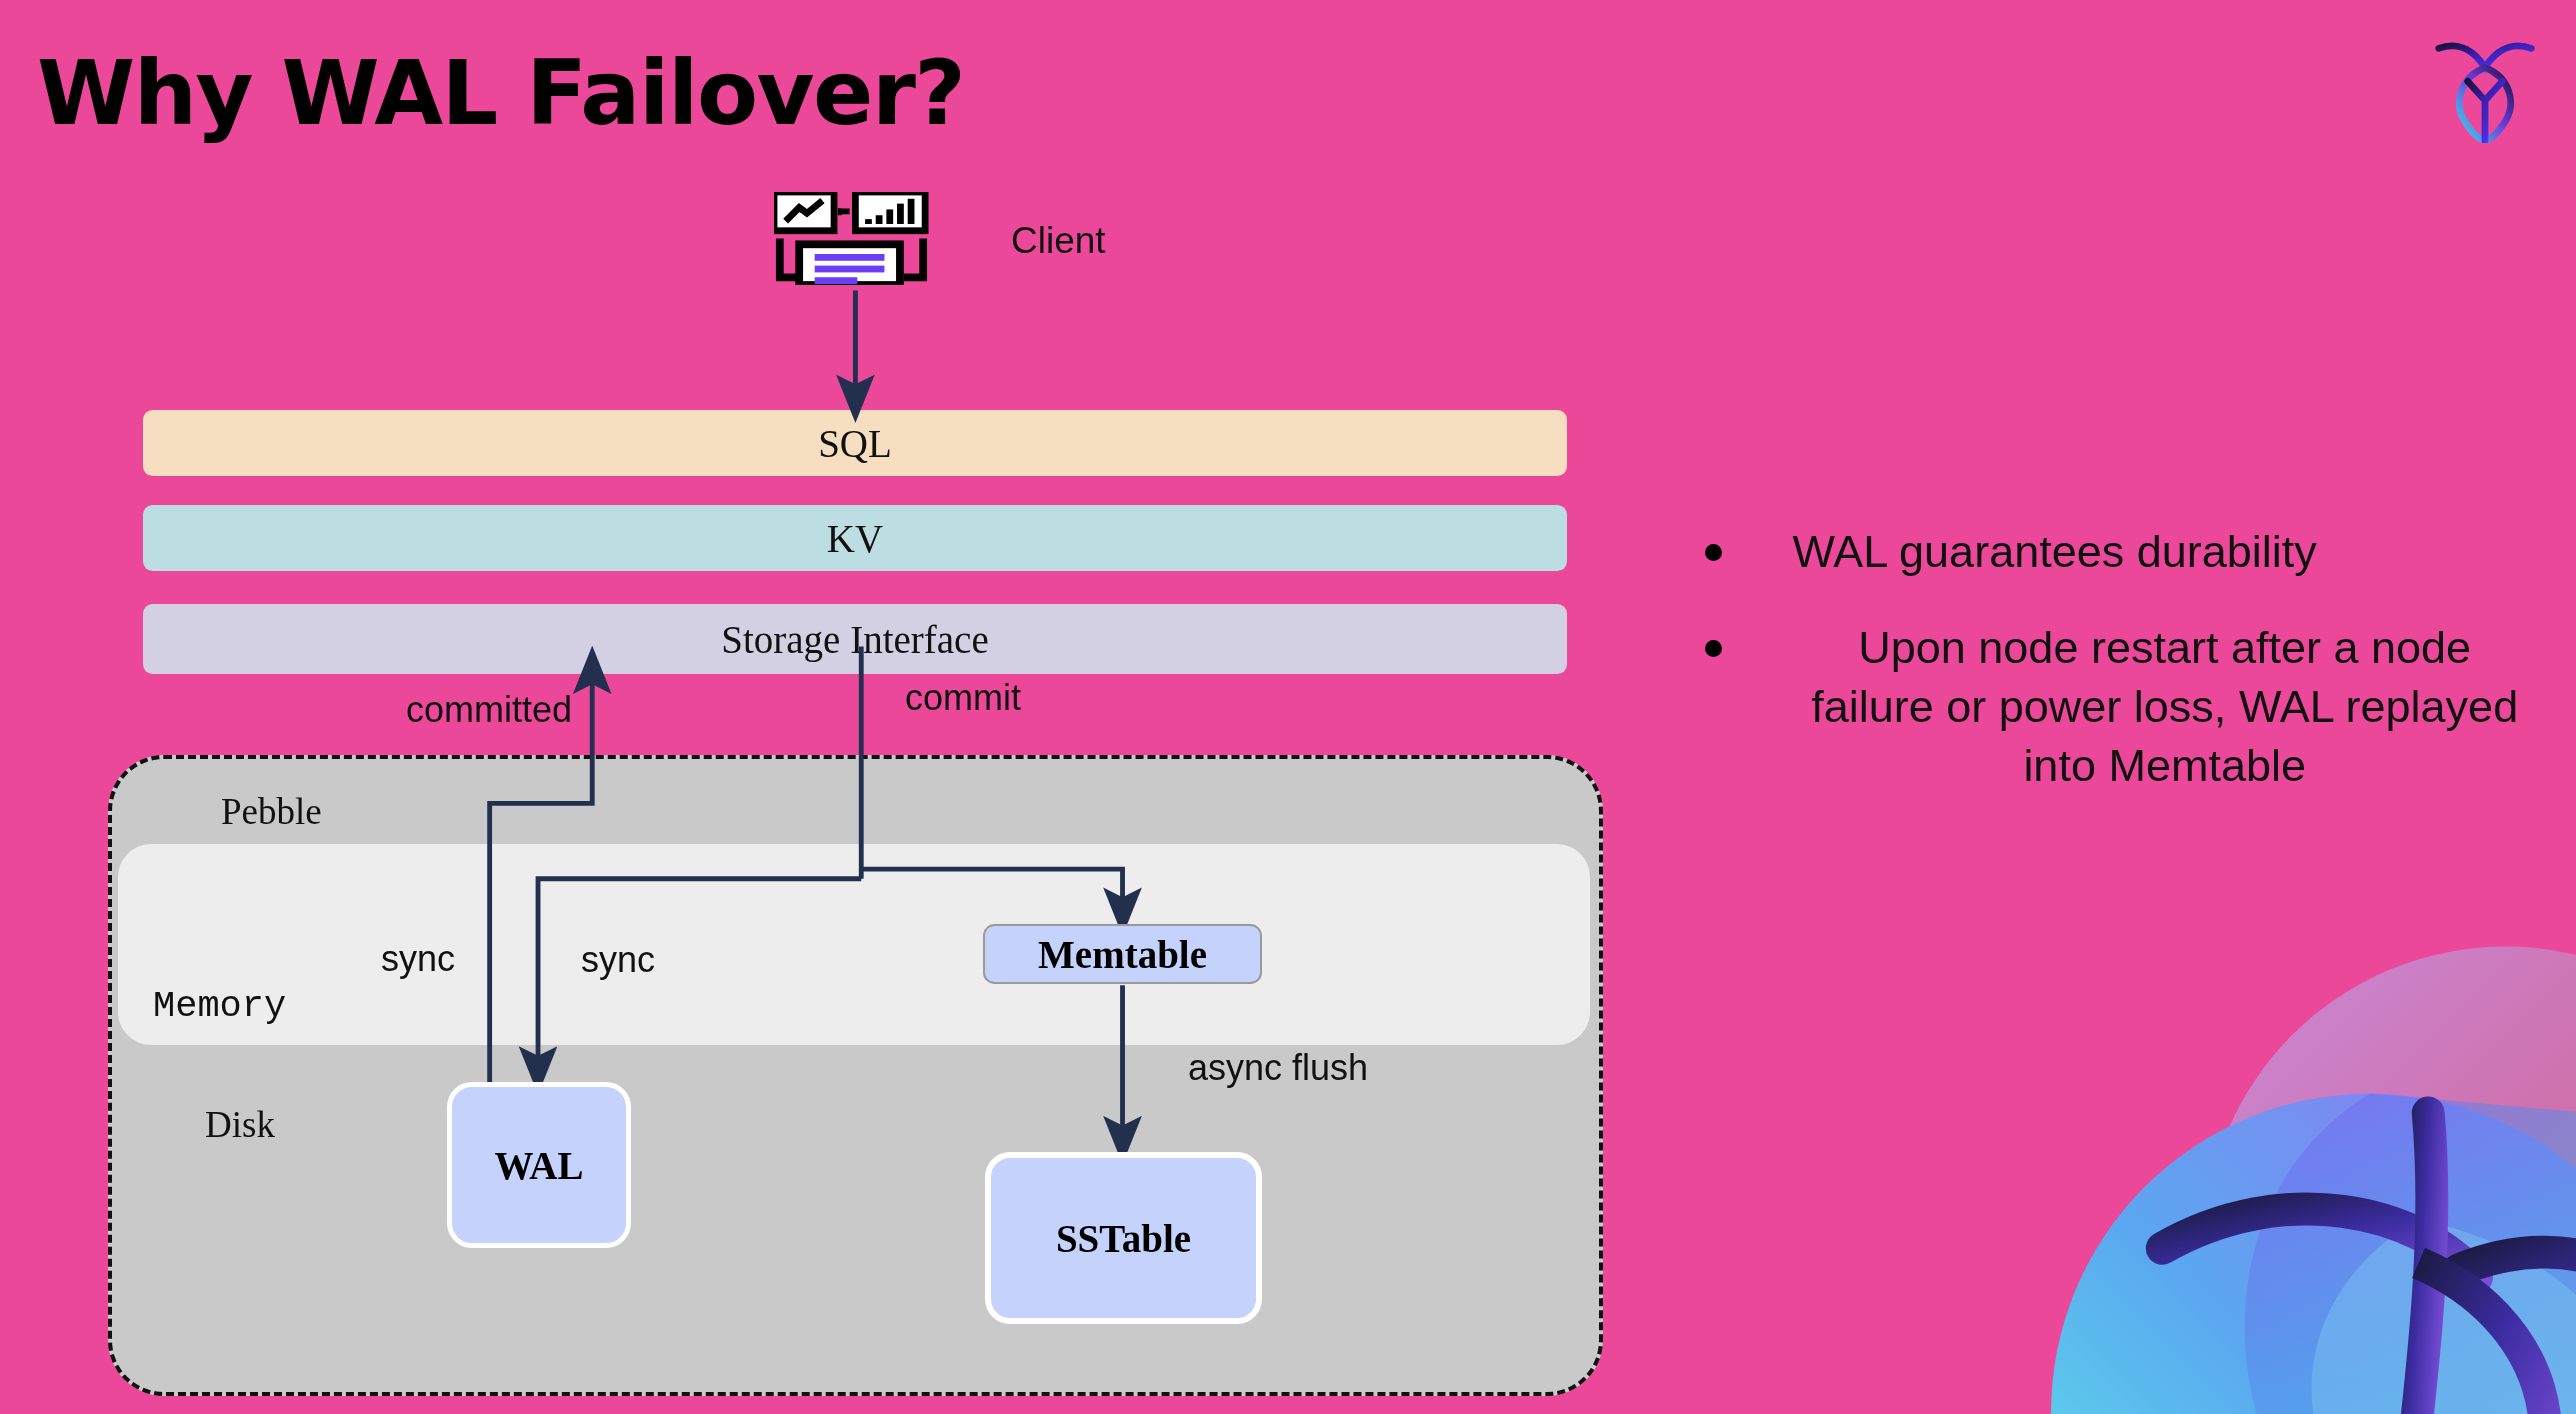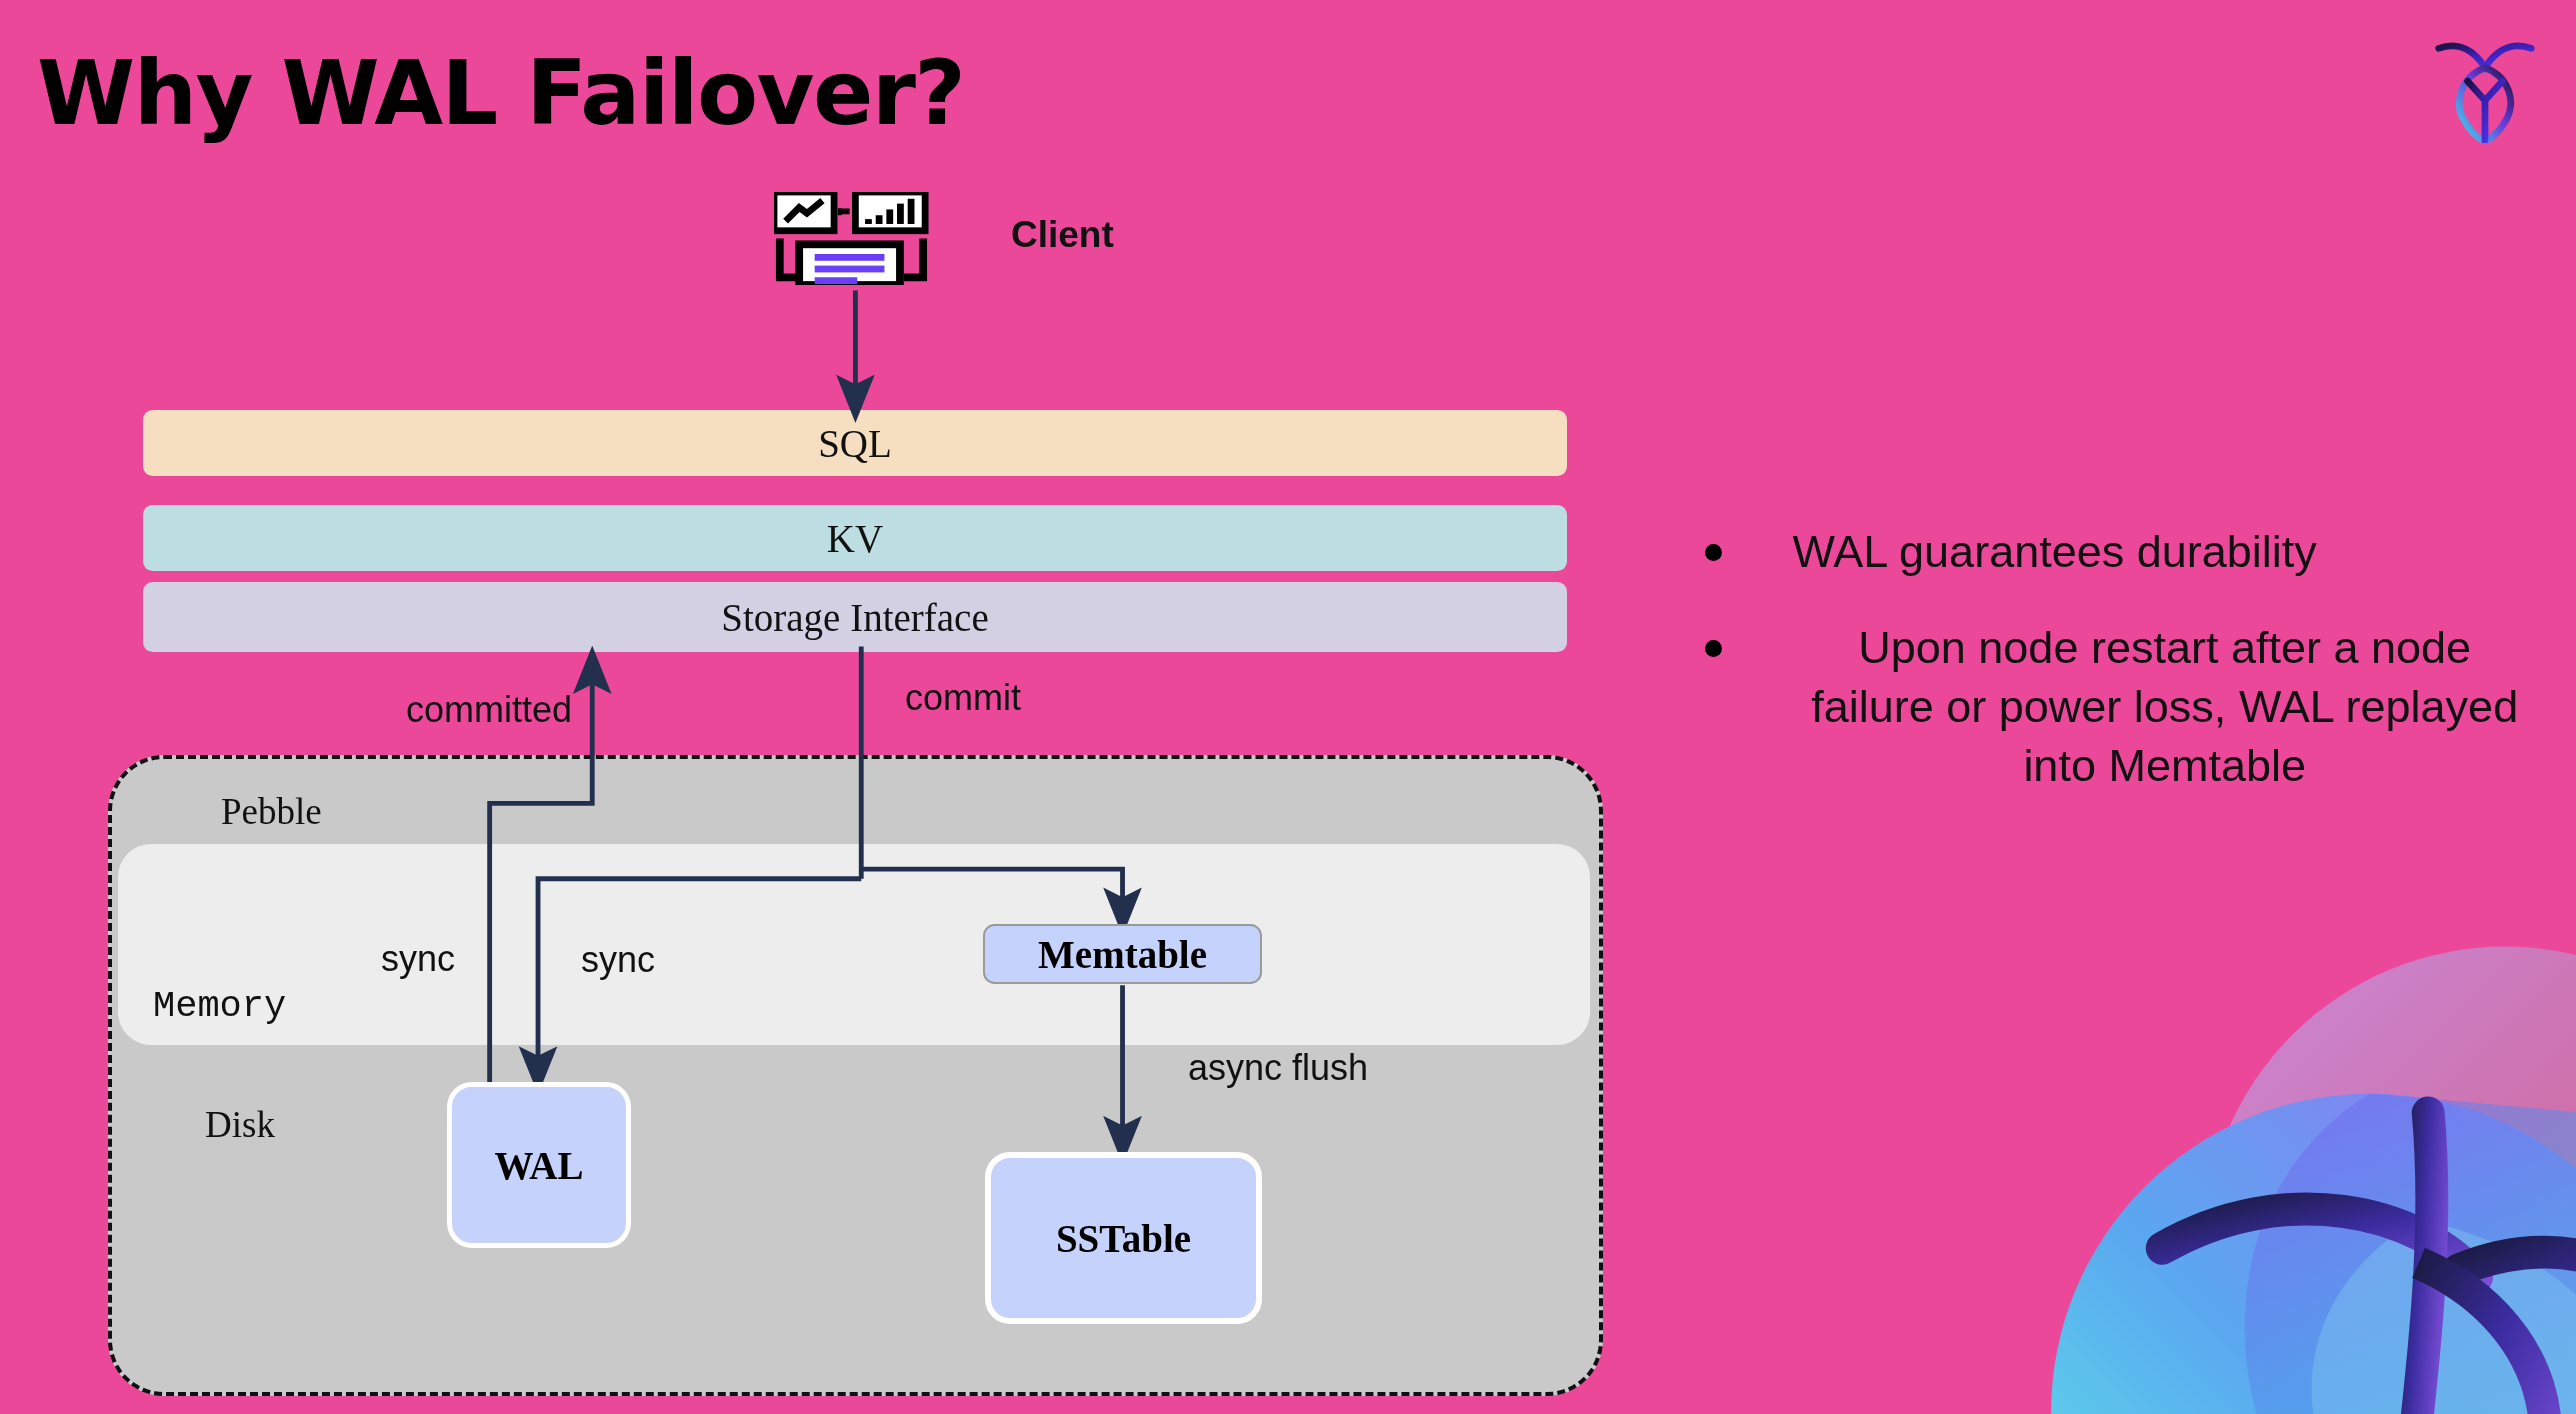--- a/index.html
+++ b/index.html
@@ -35,39 +35,39 @@
   #watermark {
     position: absolute;
     left: 1964px; top: 929px;
     width: 735px; height: 600px;
     pointer-events: none;
   }
 
   
   #client-icon { position: absolute; left: 774px; top: 192px; width: 155px; height: 93px; }
   #client-label {
-    position: absolute; left: 1011px; top: 214px;
-    font-size: 37px; color: #111; white-space: nowrap; font-weight: bold;
+    position: absolute; left: 1011px; top: 220px;
+    font-size: 37px; color: #111; white-space: nowrap;
   }
 
   
   .layer-bar {
     position: absolute;
     left: 143px;
     width: 1424px;
     height: 66px;
     border-radius: 9.7px;
     display: flex; align-items: center; justify-content: center;
     font-family: "Liberation Serif", serif;
     font-size: 39px;
     color: #111;
   }
   #bar-sql { top: 410px; background: #f5dfc0; }
   #bar-kv  { top: 505px; background: #bcdde2; }
-  #bar-si  { top: 582px; background: #d4d0e4; height: 70px; }
+  #bar-si  { top: 604px; background: #d4d0e4; height: 70px; }
 
   
   #pebble-container {
     position: absolute;
     left: 108px; top: 755px;
     width: 1495px; height: 641px;
     background: #c9c9c9;
     border: 4.8px dashed #111;
     border-radius: 56px;
   }

